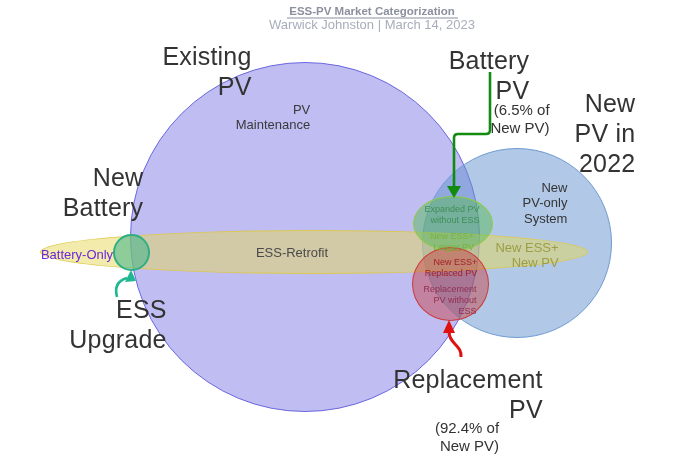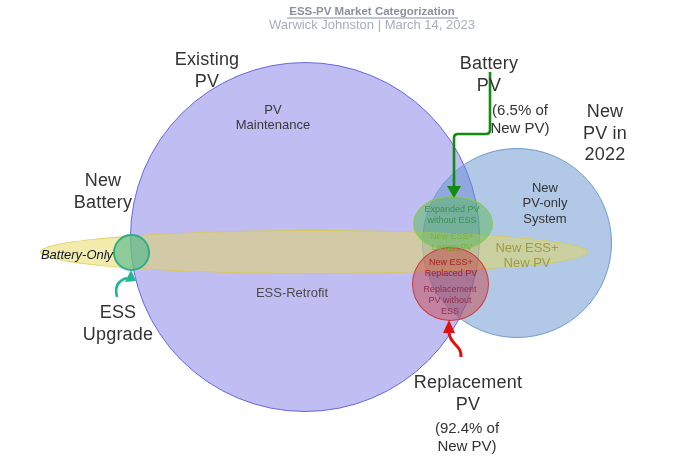--- a/index.html
+++ b/index.html
@@ -12,23 +12,23 @@
   #right-circle {left:422px;top:148px;width:190px;height:190px;}
   #ess-ellipse  {left:40px;top:230px;width:548px;height:44px;}
   #green-ellipse{left:413px;top:196px;width:80px;height:55px;}
   #red-ellipse  {left:412px;top:247px;width:77px;height:74px;}
   #teal-circle  {left:113px;top:234px;width:37px;height:37px;border-width:2px;}
 
   #arrow-layer{position:absolute;left:0;top:0;width:692px;height:460px;pointer-events:none;}
 
   .lbl{
     position:absolute;transform:translate(-50%,-50%);
-    text-align:center;white-space:pre-line;line-height:1.2;color:#333;
+    text-align:right;white-space:pre-line;line-height:1.2;color:#333;
   }
-  .big{font-size:18px;letter-spacing:0.2px;}
+  .big{font-size:25px;letter-spacing:0.2px;}
   .med{font-size:13px;line-height:1.18;}
   .sml{font-size:9px;line-height:1.22;}
   .pct{font-size:15px;line-height:1.22;}
 
   #title-label   {left:372px;top:12px;font-size:11.5px;font-weight:bold;color:#8b909e;white-space:nowrap;}
   #title-rule    {position:absolute;left:287px;top:17px;width:171px;height:0;border-top:2px solid #c3c7d0;}
   #subtitle-label{left:372px;top:25px;font-size:13px;color:#a8adbb;white-space:nowrap;}
 
   #existing-pv-label   {left:207px;top:71px;}
   #new-battery-label   {left:103px;top:192px;}
@@ -93,22 +93,22 @@
   <div class="lbl big" id="new-pv-2022-label">New
 PV in
 2022</div>
   <div class="lbl big" id="replacement-pv-label">Replacement
 PV</div>
   <div class="lbl pct" id="replacement-pv-pct">(92.4% of
 New PV)</div>
 
   <div class="lbl med" id="pv-maintenance-label" style="color: rgb(58, 58, 58);">PV
 Maintenance</div>
-  <div class="lbl med" id="ess-retrofit-label" style="color: rgb(74, 74, 74); margin-top: 40px;">ESS-Retrofit</div>
-  <div class="lbl med" id="battery-only-label" style="color: #0f172a; font-style: italic;">Battery-Only</div>
+  <div class="lbl med" id="ess-retrofit-label" style="color: rgb(74, 74, 74);">ESS-Retrofit</div>
+  <div class="lbl med" id="battery-only-label" style="color: #6d28d9;">Battery-Only</div>
   <div class="lbl med" id="new-pv-only-label" style="color: rgb(52, 52, 52);">New
 PV-only
 System</div>
   <div class="lbl med" id="new-ess-new-pv-label" style="color: rgb(157, 157, 69);">New ESS+
 New PV</div>
   <div class="lbl sml" id="expanded-no-ess-label" style="color: rgb(63, 143, 85);">Expanded PV
 without ESS</div>
   <div class="lbl sml" id="new-ess-larger-label" style="color: rgb(121, 180, 60);">New ESS+
 Larger PV</div>
   <div class="lbl sml" id="new-ess-replaced-label" style="color: rgb(163, 34, 34);">New ESS+

